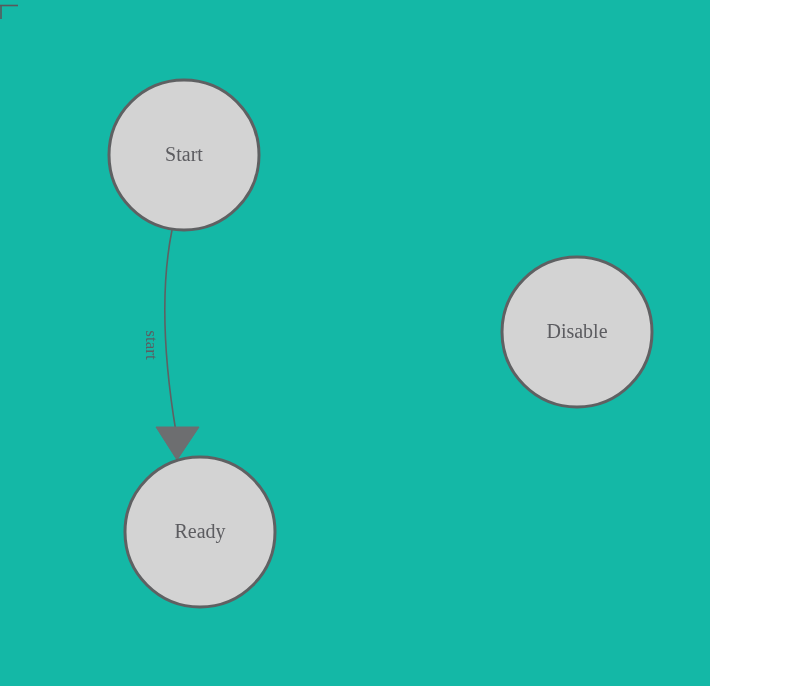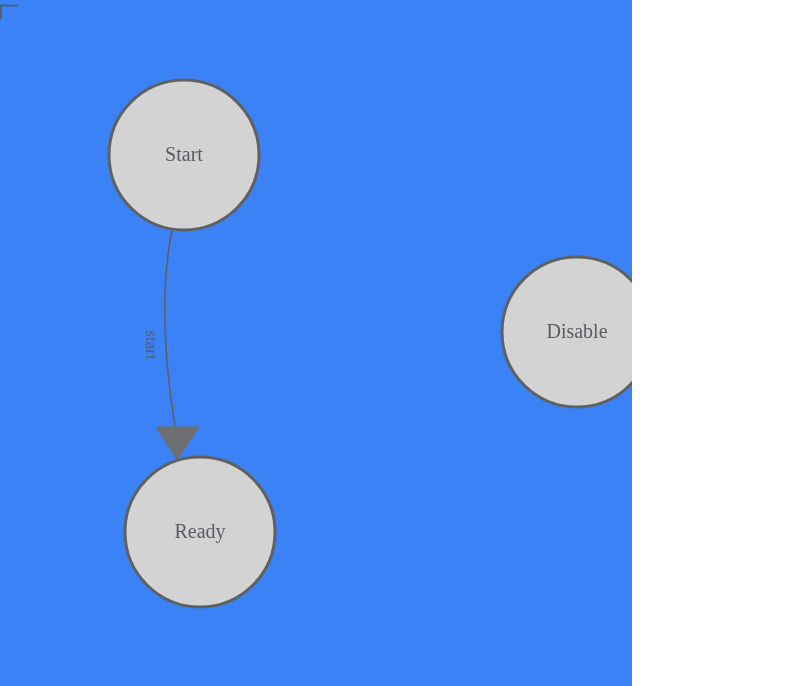--- a/index.html
+++ b/index.html
@@ -6,23 +6,23 @@
   html, body {
     margin: 0;
     padding: 0;
     background: #ffffff;
   }
   body {
     font-family: "Liberation Serif", "DejaVu Serif", serif;
   }
   #canvas-root {
     position: relative;
-    width: 632px;
+    width: 710px;
     height: 686px;
-    background: #3b82f6;
+    background: #14b8a6;
     overflow: hidden;
   }
   #diagram-svg {
     position: absolute;
     top: 0;
     left: 0;
     width: 799px;
     height: 686px;
     display: block;
   }

